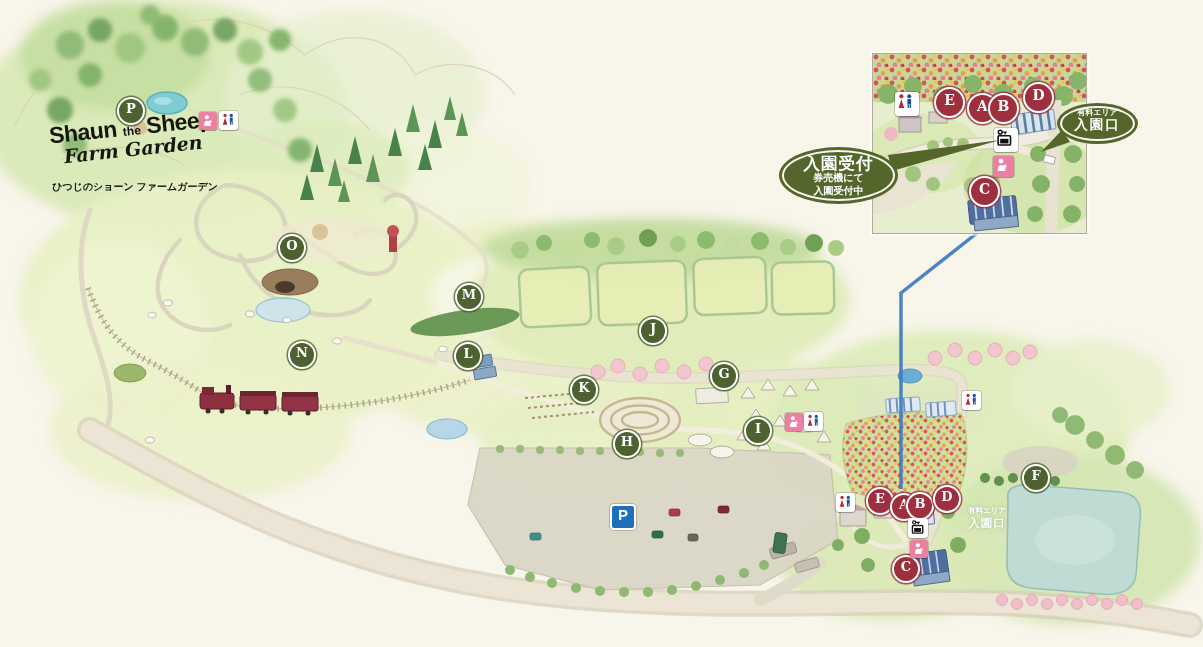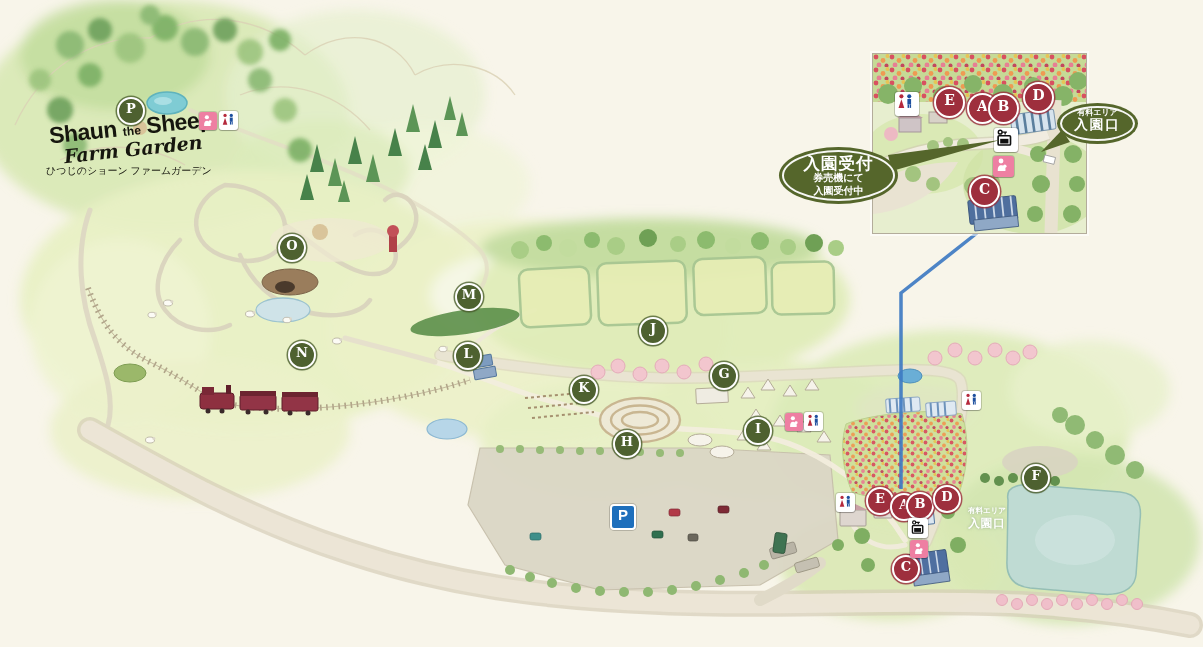--- a/index.html
+++ b/index.html
@@ -29,21 +29,21 @@
   .ic-parking{width:22px;height:22px;margin:-11px 0 0 -11px;background:#1e6fbc;border:2px solid #fff;
         border-radius:4px;color:#fff;font:700 15px/17px "Liberation Sans",sans-serif;text-align:center;
         box-shadow:0 0 0 1px rgba(0,0,0,.18);}
 
   
   .logo{position:absolute;left:46px;top:116px;width:172px;z-index:4;color:#16160e;}
   .logo-en{transform:rotate(-6deg);text-align:center;font-weight:800;}
   .logo-l1{font-size:23px;letter-spacing:-.5px;line-height:1;}
   .logo-l1 .the{font-size:12px;letter-spacing:0;}
   .logo-l2{font-family:"DejaVu Serif",serif;font-style:italic;font-weight:700;font-size:19px;line-height:1.1;}
-  .logo-jp{margin-top:4px;font-size:10px;font-weight:400;text-align:left;white-space:nowrap;}
+  .logo-jp{margin-top:20px;font-size:10px;font-weight:700;text-align:right;white-space:nowrap;}
 
   
   #inset{position:absolute;left:872px;top:53px;width:213px;height:179px;z-index:5;
          border:1px solid #b3ac9b;background:#edf2dc;box-shadow:0 0 0 2px rgba(255,255,255,.55);}
   #inset svg{position:absolute;left:0;top:0;}
 
   
   .bubble{position:absolute;z-index:7;background:#55662b;border-radius:50%;color:#fff;text-align:center;}
   .bubble .ring{position:absolute;inset:3px;border:2px solid rgba(255,255,255,.95);border-radius:50%;}
   .bubble .content{position:relative;}

